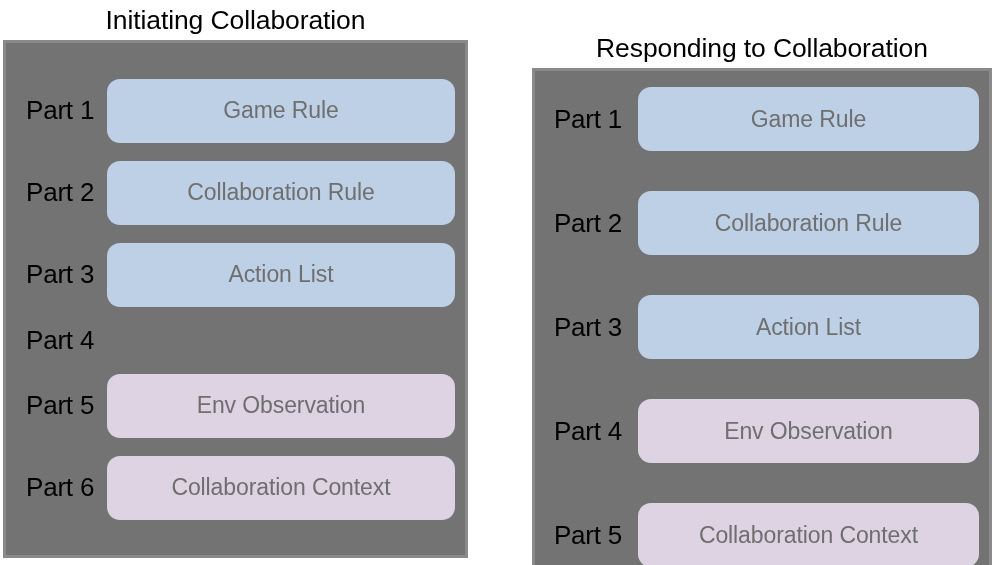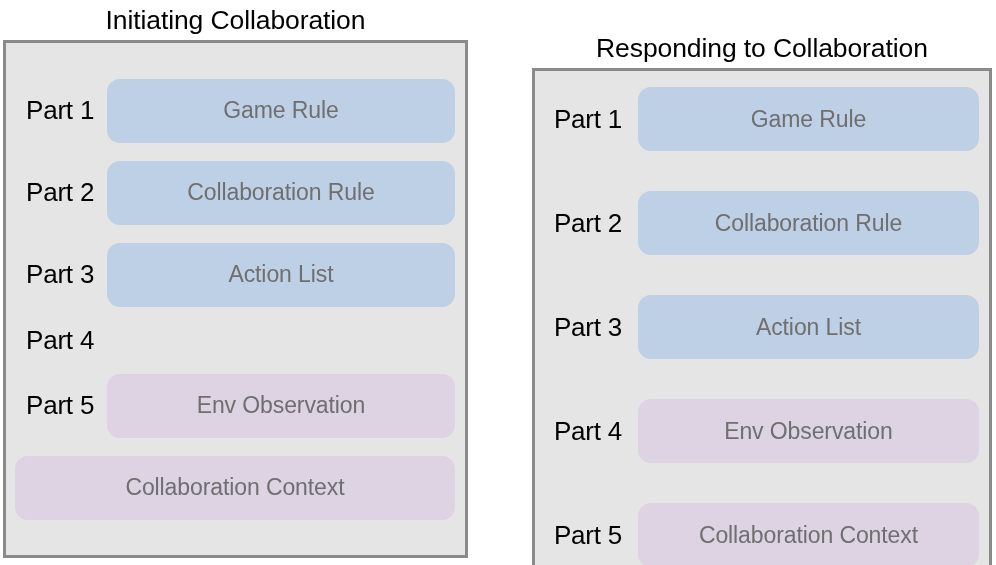--- a/index.html
+++ b/index.html
@@ -50,21 +50,21 @@
     height: 40px;
     color: #000000;
     font-family: "Liberation Sans", sans-serif;
     letter-spacing: -0.1px;
     white-space: nowrap;
   }
 
   .panel {
     flex: 1 1 auto;
     border: 3px solid #8a8a8a;
-    background: #e5e5e5;
+    background: #737373;
     box-sizing: border-box;
     display: flex;
     flex-direction: column;
     justify-content: center;
     overflow: hidden;
   }
 
   .panel.left-panel {
     margin: 0 0 7px 0;
   }
@@ -173,20 +173,21 @@
         </div>
 
         <div class="row">
           <div class="part-label">Part 5</div>
           <div class="pill" style="background:#ddd3e3;">
             <span class="pill-label">Env Observation</span>
           </div>
         </div>
 
         <div class="row">
+          <div class="part-label">Part 6</div>
           <div class="pill" style="background:#ddd3e3;">
             <span class="pill-label">Collaboration Context</span>
           </div>
         </div>
 
       </div>
     </div>
   </div>
 
   <div class="column right">

